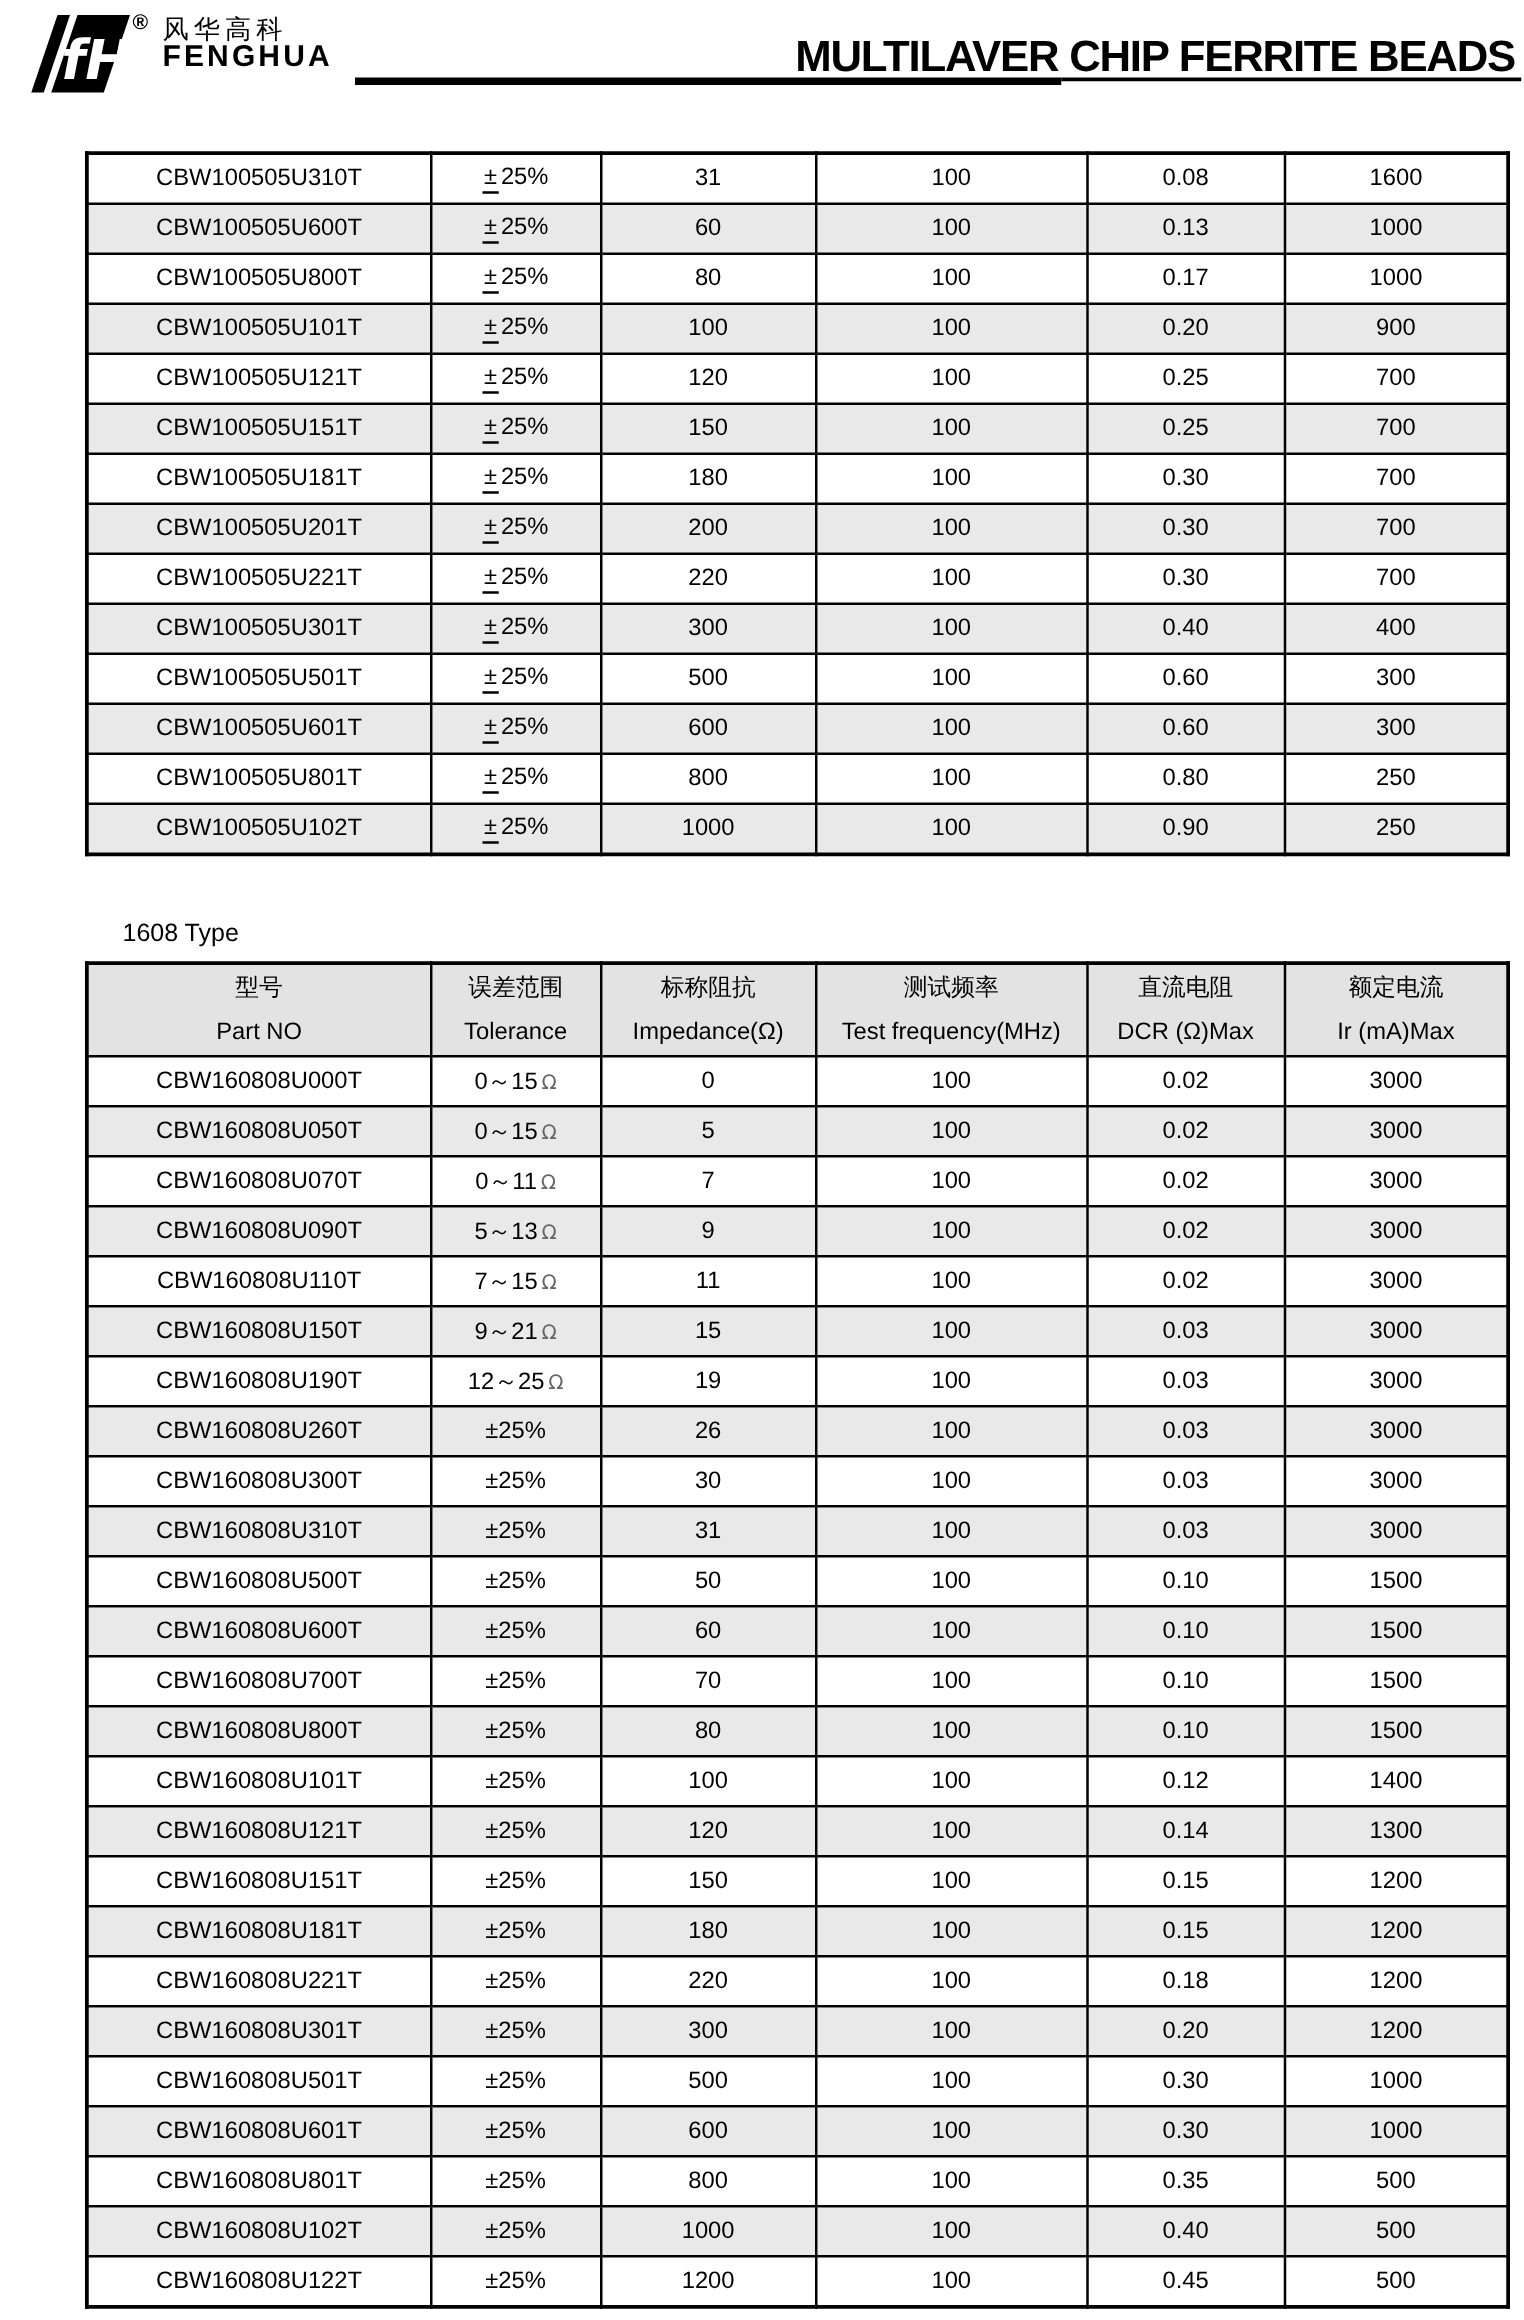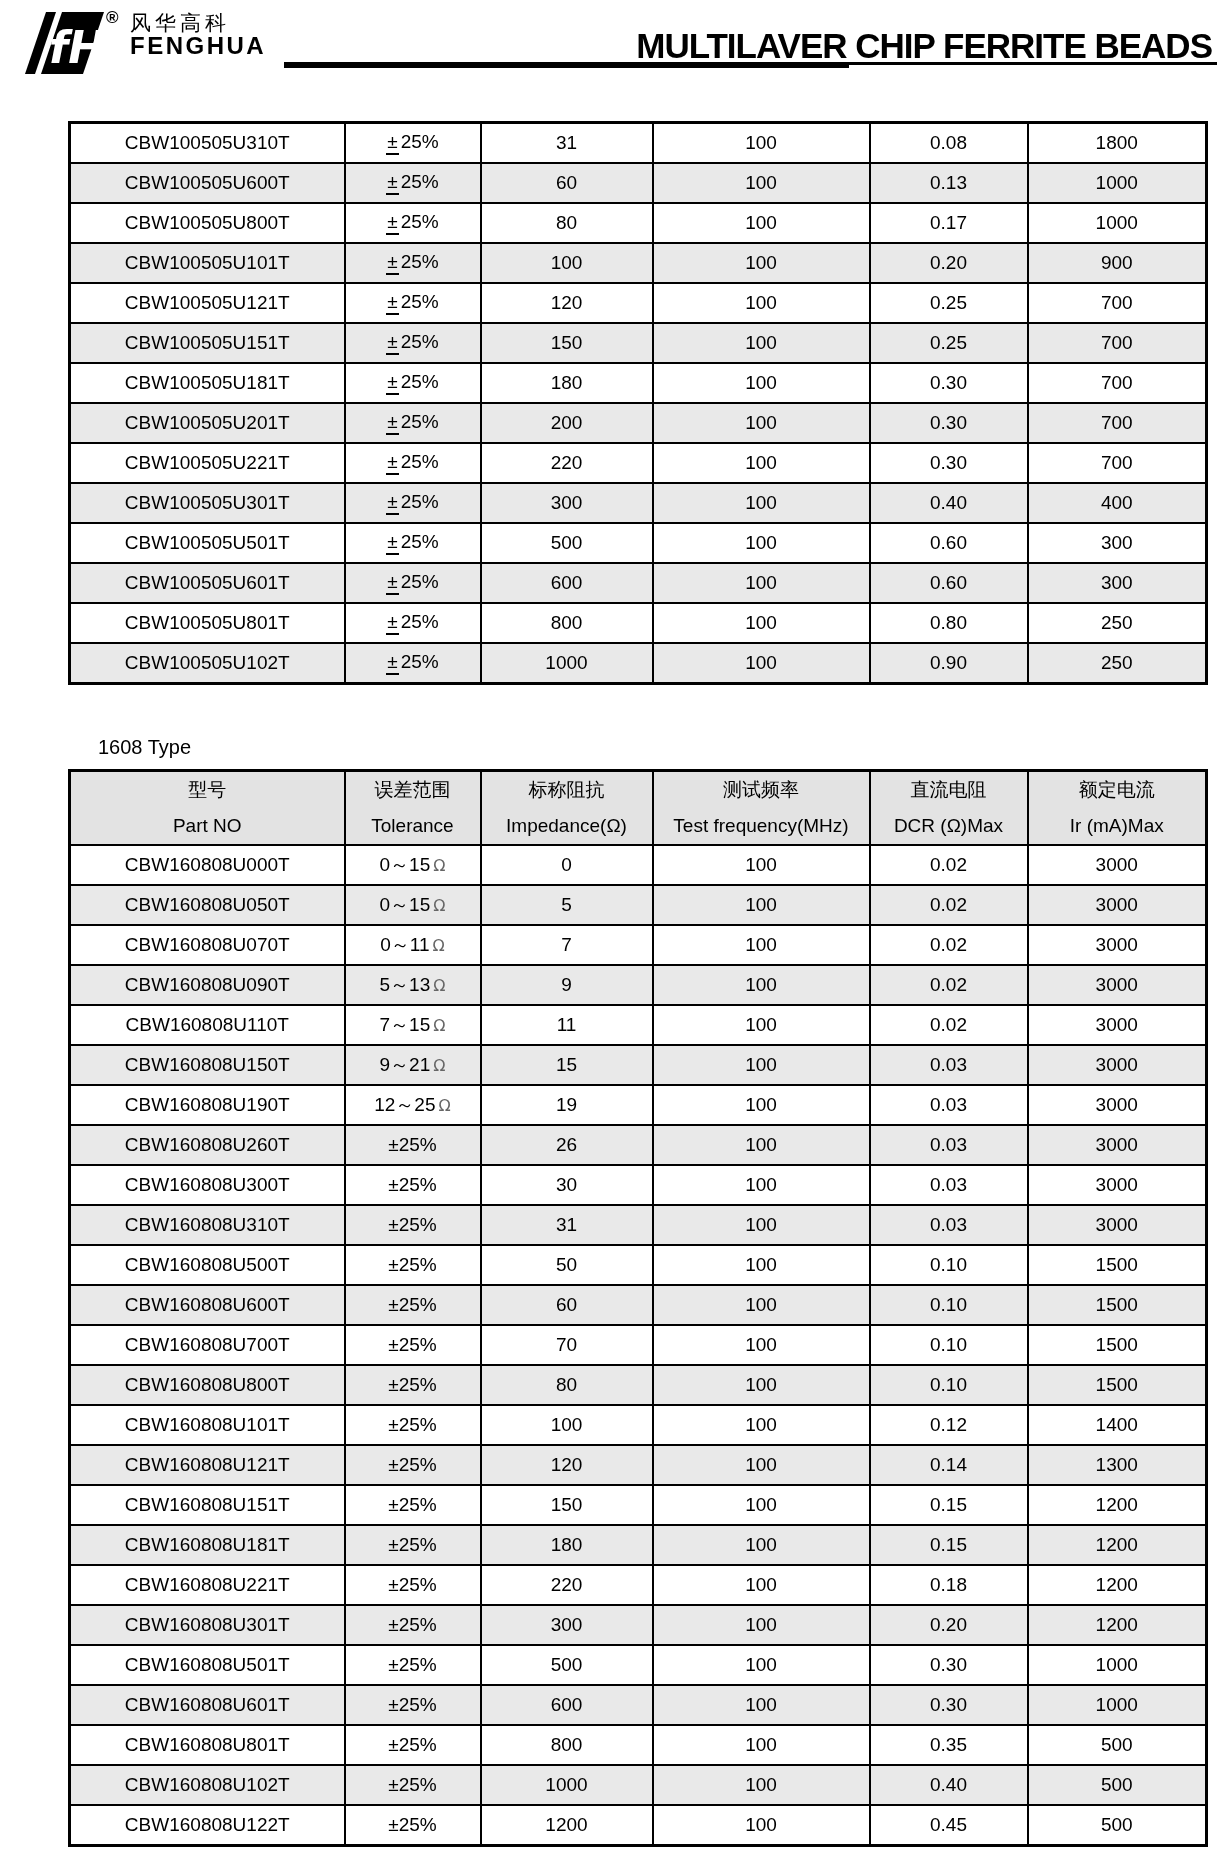--- a/index.html
+++ b/index.html
@@ -85,21 +85,21 @@
         <col style="width:158px">
         <col style="width:179px">
     </colgroup>
     <tbody id="tbody-100505">
         <tr>
           <td>CBW100505U310T</td>
           <td class="tol cjk-pm"><span class="pm">±</span>25%</td>
           <td>31</td>
           <td>100</td>
           <td>0.08</td>
-          <td>1800</td>
+          <td>1600</td>
         </tr>
         <tr class="alt">
           <td>CBW100505U600T</td>
           <td class="tol cjk-pm"><span class="pm">±</span>25%</td>
           <td>60</td>
           <td>100</td>
           <td>0.13</td>
           <td>1000</td>
         </tr>
         <tr>

